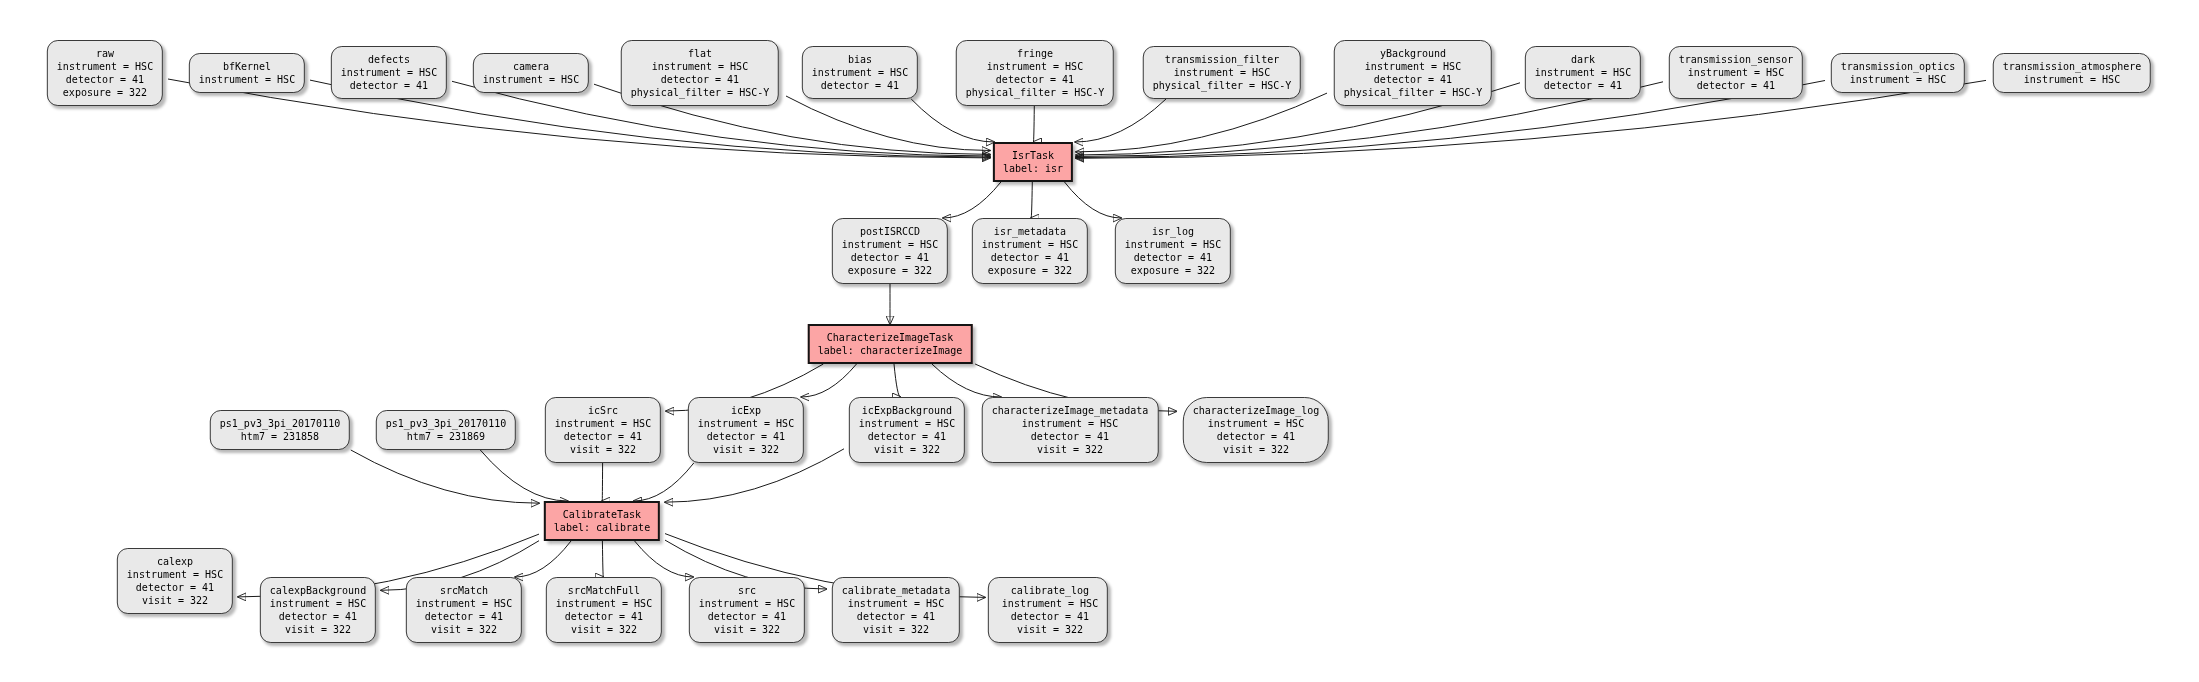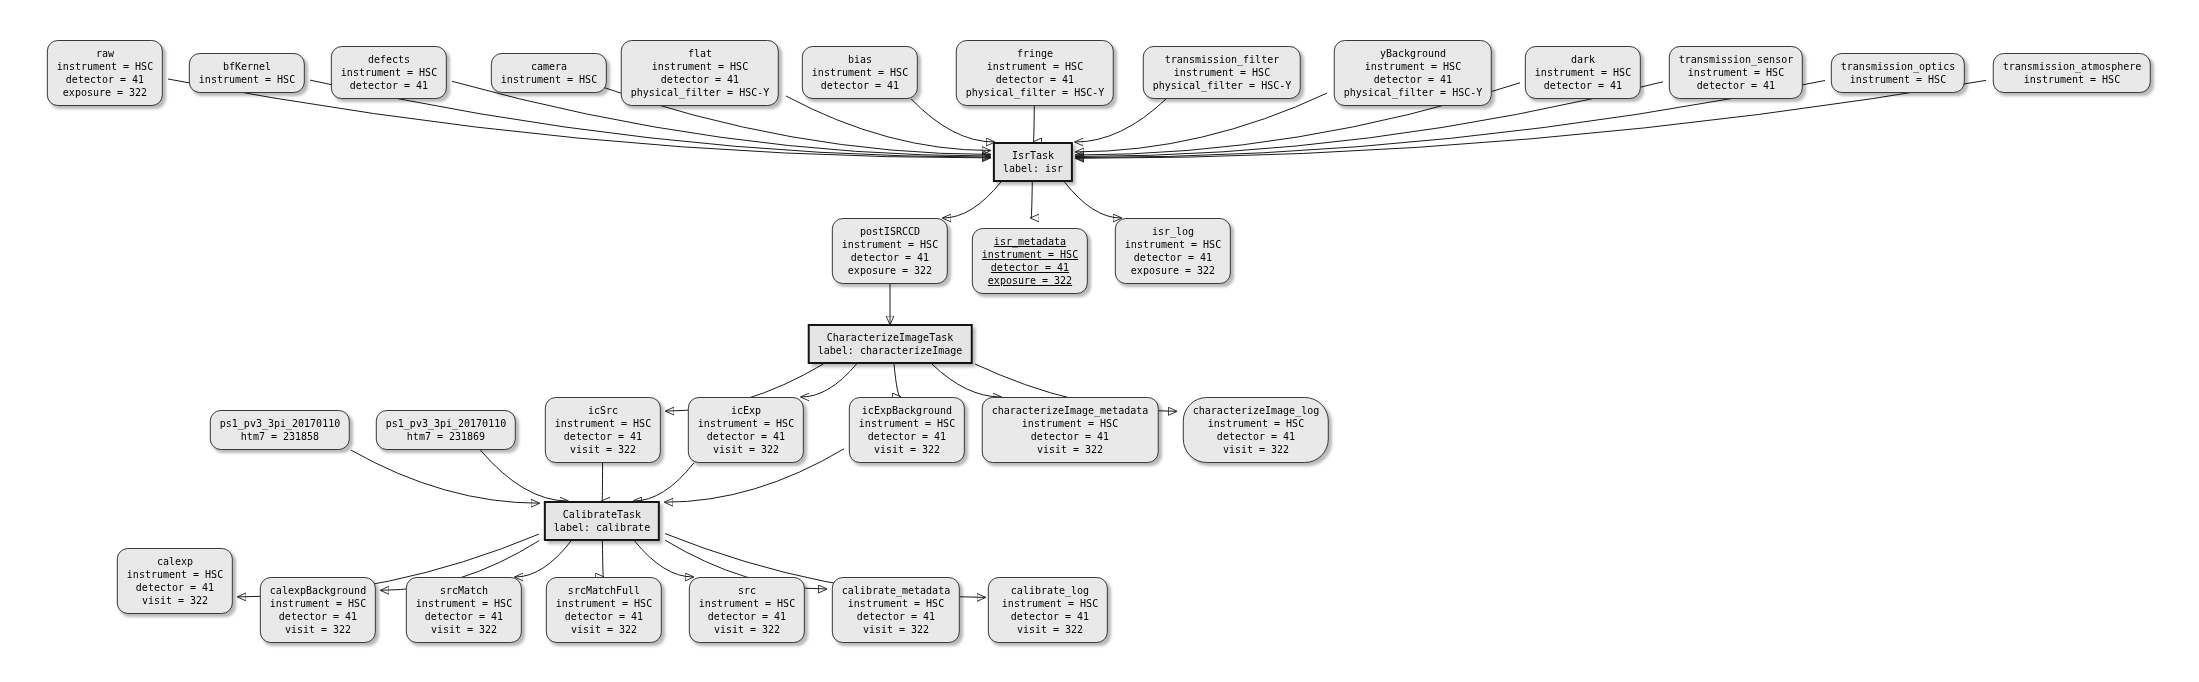--- a/index.html
+++ b/index.html
@@ -31,21 +31,21 @@
     border-radius: 11px;
     padding: 6px 9px;
     font-size: 10px;
     line-height: 13px;
     text-align: center;
     color: #000000;
     white-space: nowrap;
     box-shadow: 3px 3px 3px rgba(0,0,0,0.28);
   }
   .node.task {
-    background: #e5e5e5;
+    background: #fca5a5;
     border: 2px solid #141414;
     border-radius: 0;
     padding: 5px 8px;
   }
   .node .line { pointer-events: none; }
 </style>
 </head>
 <body>
 
 <div class="canvas">
@@ -101,21 +101,21 @@
       </div>
       <div class="node dataset" style="left: 247px; top: 53px;">
         <div class="line title">bfKernel</div>
         <div class="line">instrument = HSC</div>
       </div>
       <div class="node dataset" style="left: 389px; top: 46px; text-align: center;">
         <div class="line title">defects</div>
         <div class="line">instrument = HSC</div>
         <div class="line">detector = 41</div>
       </div>
-      <div class="node dataset" style="left: 531px; top: 53px; margin-left: 18px;">
+      <div class="node dataset" style="left: 531px; top: 53px;">
         <div class="line title">camera</div>
         <div class="line">instrument = HSC</div>
       </div>
       <div class="node dataset" style="left: 700px; top: 40px;">
         <div class="line title">flat</div>
         <div class="line">instrument = HSC</div>
         <div class="line">detector = 41</div>
         <div class="line">physical_filter = HSC-Y</div>
       </div>
       <div class="node dataset" style="left: 860px; top: 46px;">
@@ -161,21 +161,21 @@
       <div class="node task" style="left: 1033px; top: 142px;">
         <div class="line title">IsrTask</div>
         <div class="line">label: isr</div>
       </div>
       <div class="node dataset" style="left: 890px; top: 218px;">
         <div class="line title">postISRCCD</div>
         <div class="line">instrument = HSC</div>
         <div class="line">detector = 41</div>
         <div class="line">exposure = 322</div>
       </div>
-      <div class="node dataset" style="left: 1030px; top: 228px; text-decoration: underline;">
+      <div class="node dataset" style="left: 1030px; top: 218px;">
         <div class="line title">isr_metadata</div>
         <div class="line">instrument = HSC</div>
         <div class="line">detector = 41</div>
         <div class="line">exposure = 322</div>
       </div>
       <div class="node dataset" style="left: 1173px; top: 218px;">
         <div class="line title">isr_log</div>
         <div class="line">instrument = HSC</div>
         <div class="line">detector = 41</div>
         <div class="line">exposure = 322</div>

